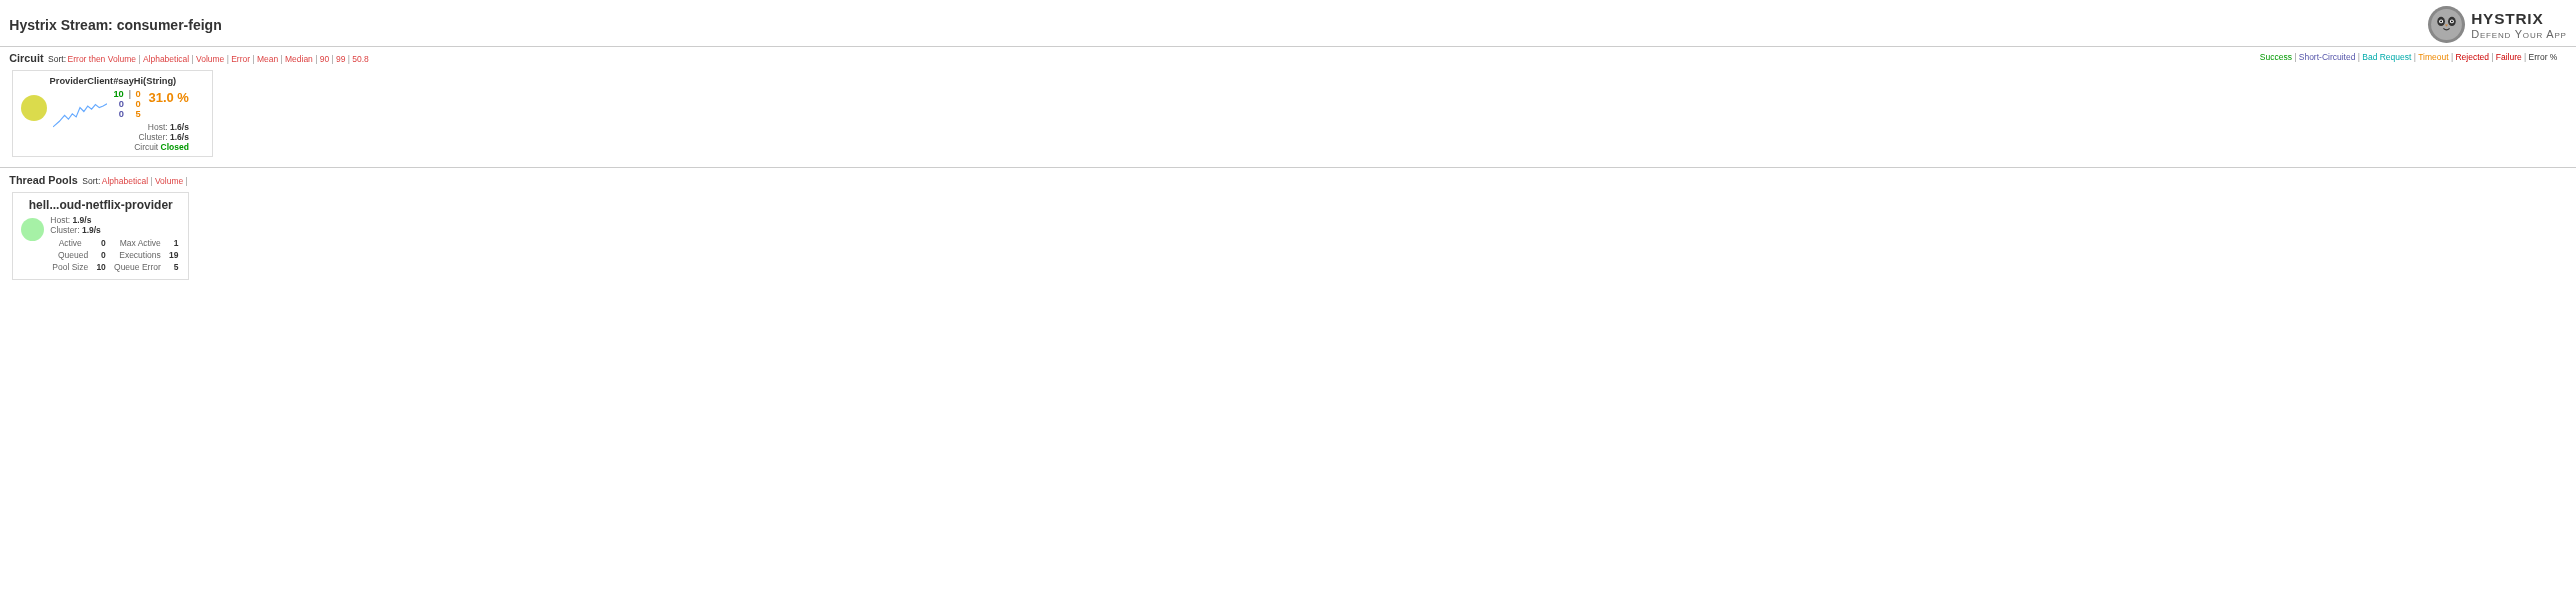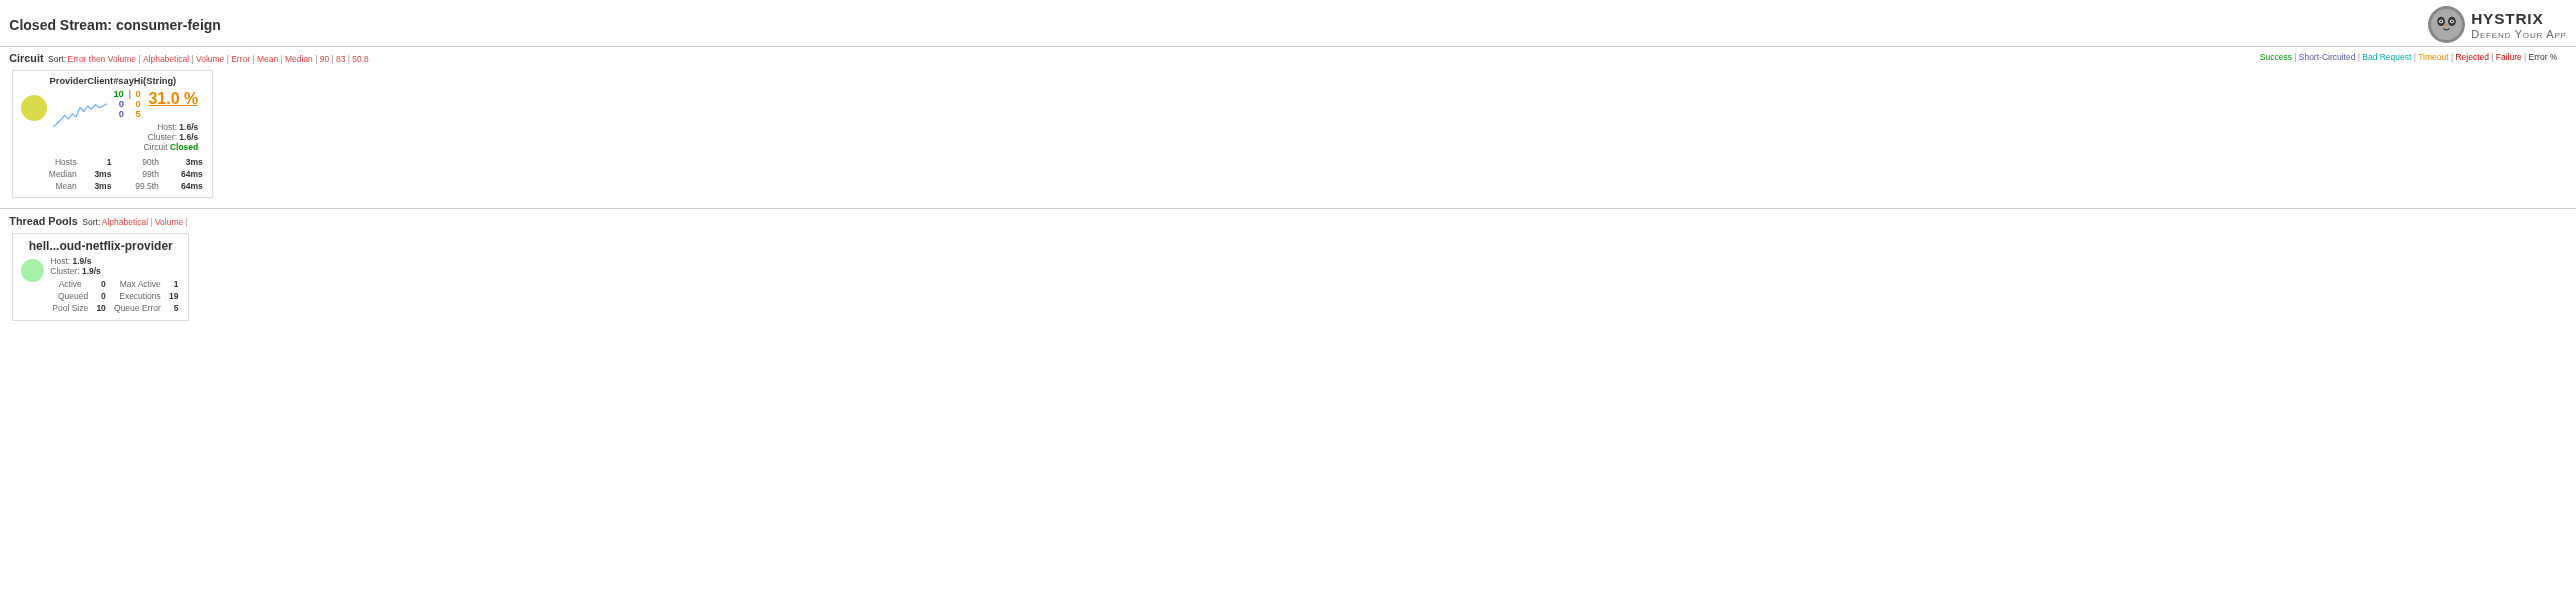--- a/index.html
+++ b/index.html
@@ -127,21 +127,21 @@
       display: flex;
       align-items: baseline;
       gap: 4.6px;
       position: relative;
     }
   </style>
 </head>
 <body>
 
 <div class="header">
-  <div class="header-title">Closed Stream: consumer-feign</div>
+  <div class="header-title">Hystrix Stream: consumer-feign</div>
   <div class="logo-area">
     <div class="logo-icon">
 
       <svg width="37" height="37" viewBox="0 0 48 48">
         <circle cx="24" cy="24" r="23" fill="#888"></circle>
         <circle cx="24" cy="24" r="20" fill="#aaa"></circle>
         <ellipse cx="17" cy="20" rx="5" ry="6" fill="#333"></ellipse>
         <ellipse cx="31" cy="20" rx="5" ry="6" fill="#333"></ellipse>
         <circle cx="17" cy="20" r="2.5" fill="#fff"></circle>
         <circle cx="31" cy="20" r="2.5" fill="#fff"></circle>
@@ -170,21 +170,21 @@
       <a href="#">Volume</a>
       <span class="sep">|</span>
       <a href="#">Error</a>
       <span class="sep">|</span>
       <a href="#">Mean</a>
       <span class="sep">|</span>
       <a href="#">Median</a>
       <span class="sep">|</span>
       <a href="#">90</a>
       <span class="sep">|</span>
-      <a href="#">83</a>
+      <a href="#">99</a>
       <span class="sep">|</span>
       <a href="#">50.8</a>
     </div>
 
     <div style="position:absolute; right:9.3px; font-size:8.5px; display:flex; align-items:center; gap:2.3px;">
       <span style="color:#090;">Success</span>
       <span style="color:#999;">|</span>
       <span style="color:#55a;">Short-Circuited</span>
       <span style="color:#999;">|</span>
       <span style="color:#0aa;">Bad Request</span>
@@ -221,61 +221,39 @@
             <span style="color:#090;">10</span>
             <span style="color:#55a;">0</span>
             <span style="color:#55a;">0</span>
           </div>
           <div style="color:#999;font-size:9.3px;font-weight:bold;">|</div>
           <div style="display:flex;flex-direction:column;align-items:flex-start;font-size:9.3px;font-weight:bold;">
             <span style="color:#e80;">0</span>
             <span style="color:#e80;">0</span>
             <span style="color:#e80;">5</span>
           </div>
-          <div style="font-size:16px;font-weight:bold;color:#e80;margin-left:3.1px;margin-top:1.5px;text-decoration:underline;">31.0 %</div>
+          <div style="font-size:13px;font-weight:bold;color:#e80;margin-left:3.1px;margin-top:1.5px;">31.0 %</div>
         </div>
         <div style="font-size:8.5px;margin-top:3.1px;">
           <div style="text-align:right;">
             <span style="color:#666;">Host: </span>
             <strong>1.6/s</strong>
           </div>
           <div style="text-align:right;">
             <span style="color:#666;">Cluster: </span>
             <strong>1.6/s</strong>
           </div>
           <div style="text-align:right;">
             <span style="color:#666;">Circuit </span>
             <span style="color:#090;font-weight:bold;">Closed</span>
           </div>
         </div>
       </div>
     </div>
     
-    <table style="font-size:8.5px;margin-top:3.1px;width:100%;">
-      <tbody>
-          <tr>
-        <td style="color:#666;text-align:right;">Hosts</td>
-        <td style="font-weight:bold;text-align:right;">1</td>
-        <td style="color:#666;text-align:right;">90th</td>
-        <td style="font-weight:bold;text-align:right;">3ms</td>
-      </tr>
-      <tr>
-        <td style="color:#666;text-align:right;">Median</td>
-        <td style="font-weight:bold;text-align:right;">3ms</td>
-        <td style="color:#666;text-align:right;">99th</td>
-        <td style="font-weight:bold;text-align:right;">64ms</td>
-      </tr>
-      <tr>
-        <td style="color:#666;text-align:right;">Mean</td>
-        <td style="font-weight:bold;text-align:right;">3ms</td>
-        <td style="color:#666;text-align:right;">99.5th</td>
-        <td style="font-weight:bold;text-align:right;">64ms</td>
-      </tr>
-    </tbody>
-      </table>
   </div>
 </div>
 
 <hr class="divider">
 
 <div style="padding: 3.1px 9.3px 1.5px 9.3px;">
   <div class="section-row">
     <span class="section-title">Thread Pools</span>
     <div class="sort-bar">
       <span>Sort:</span>

